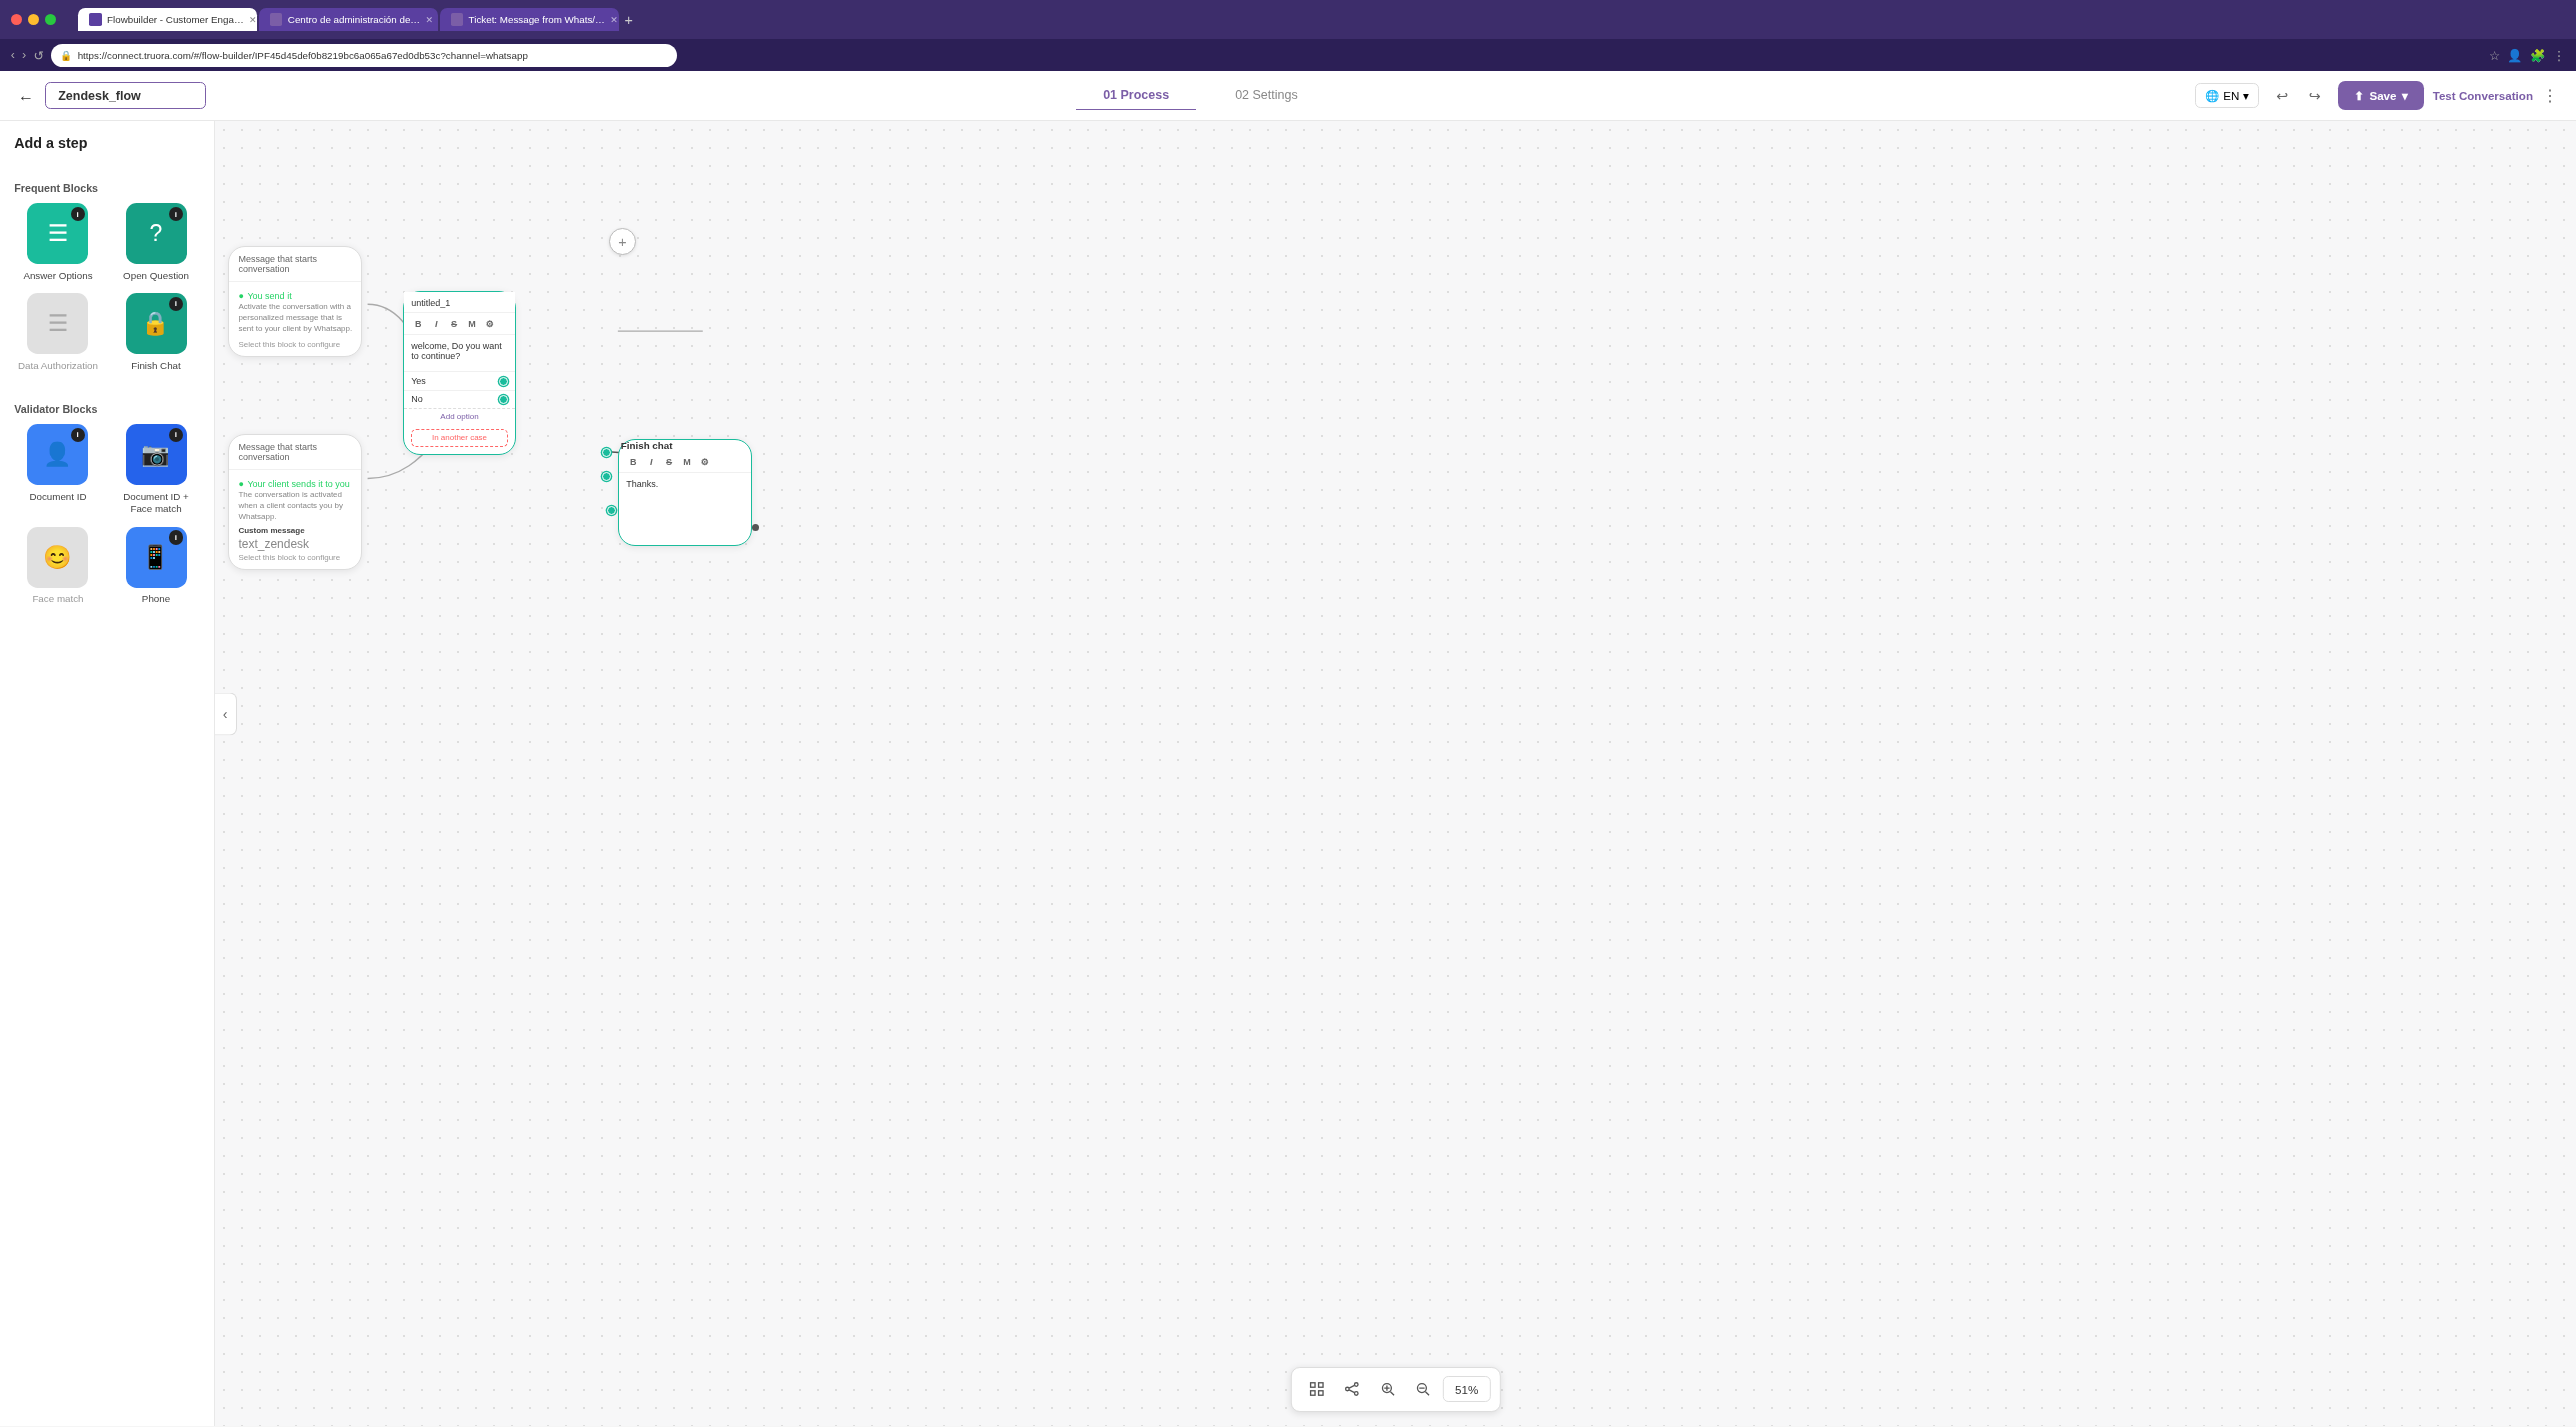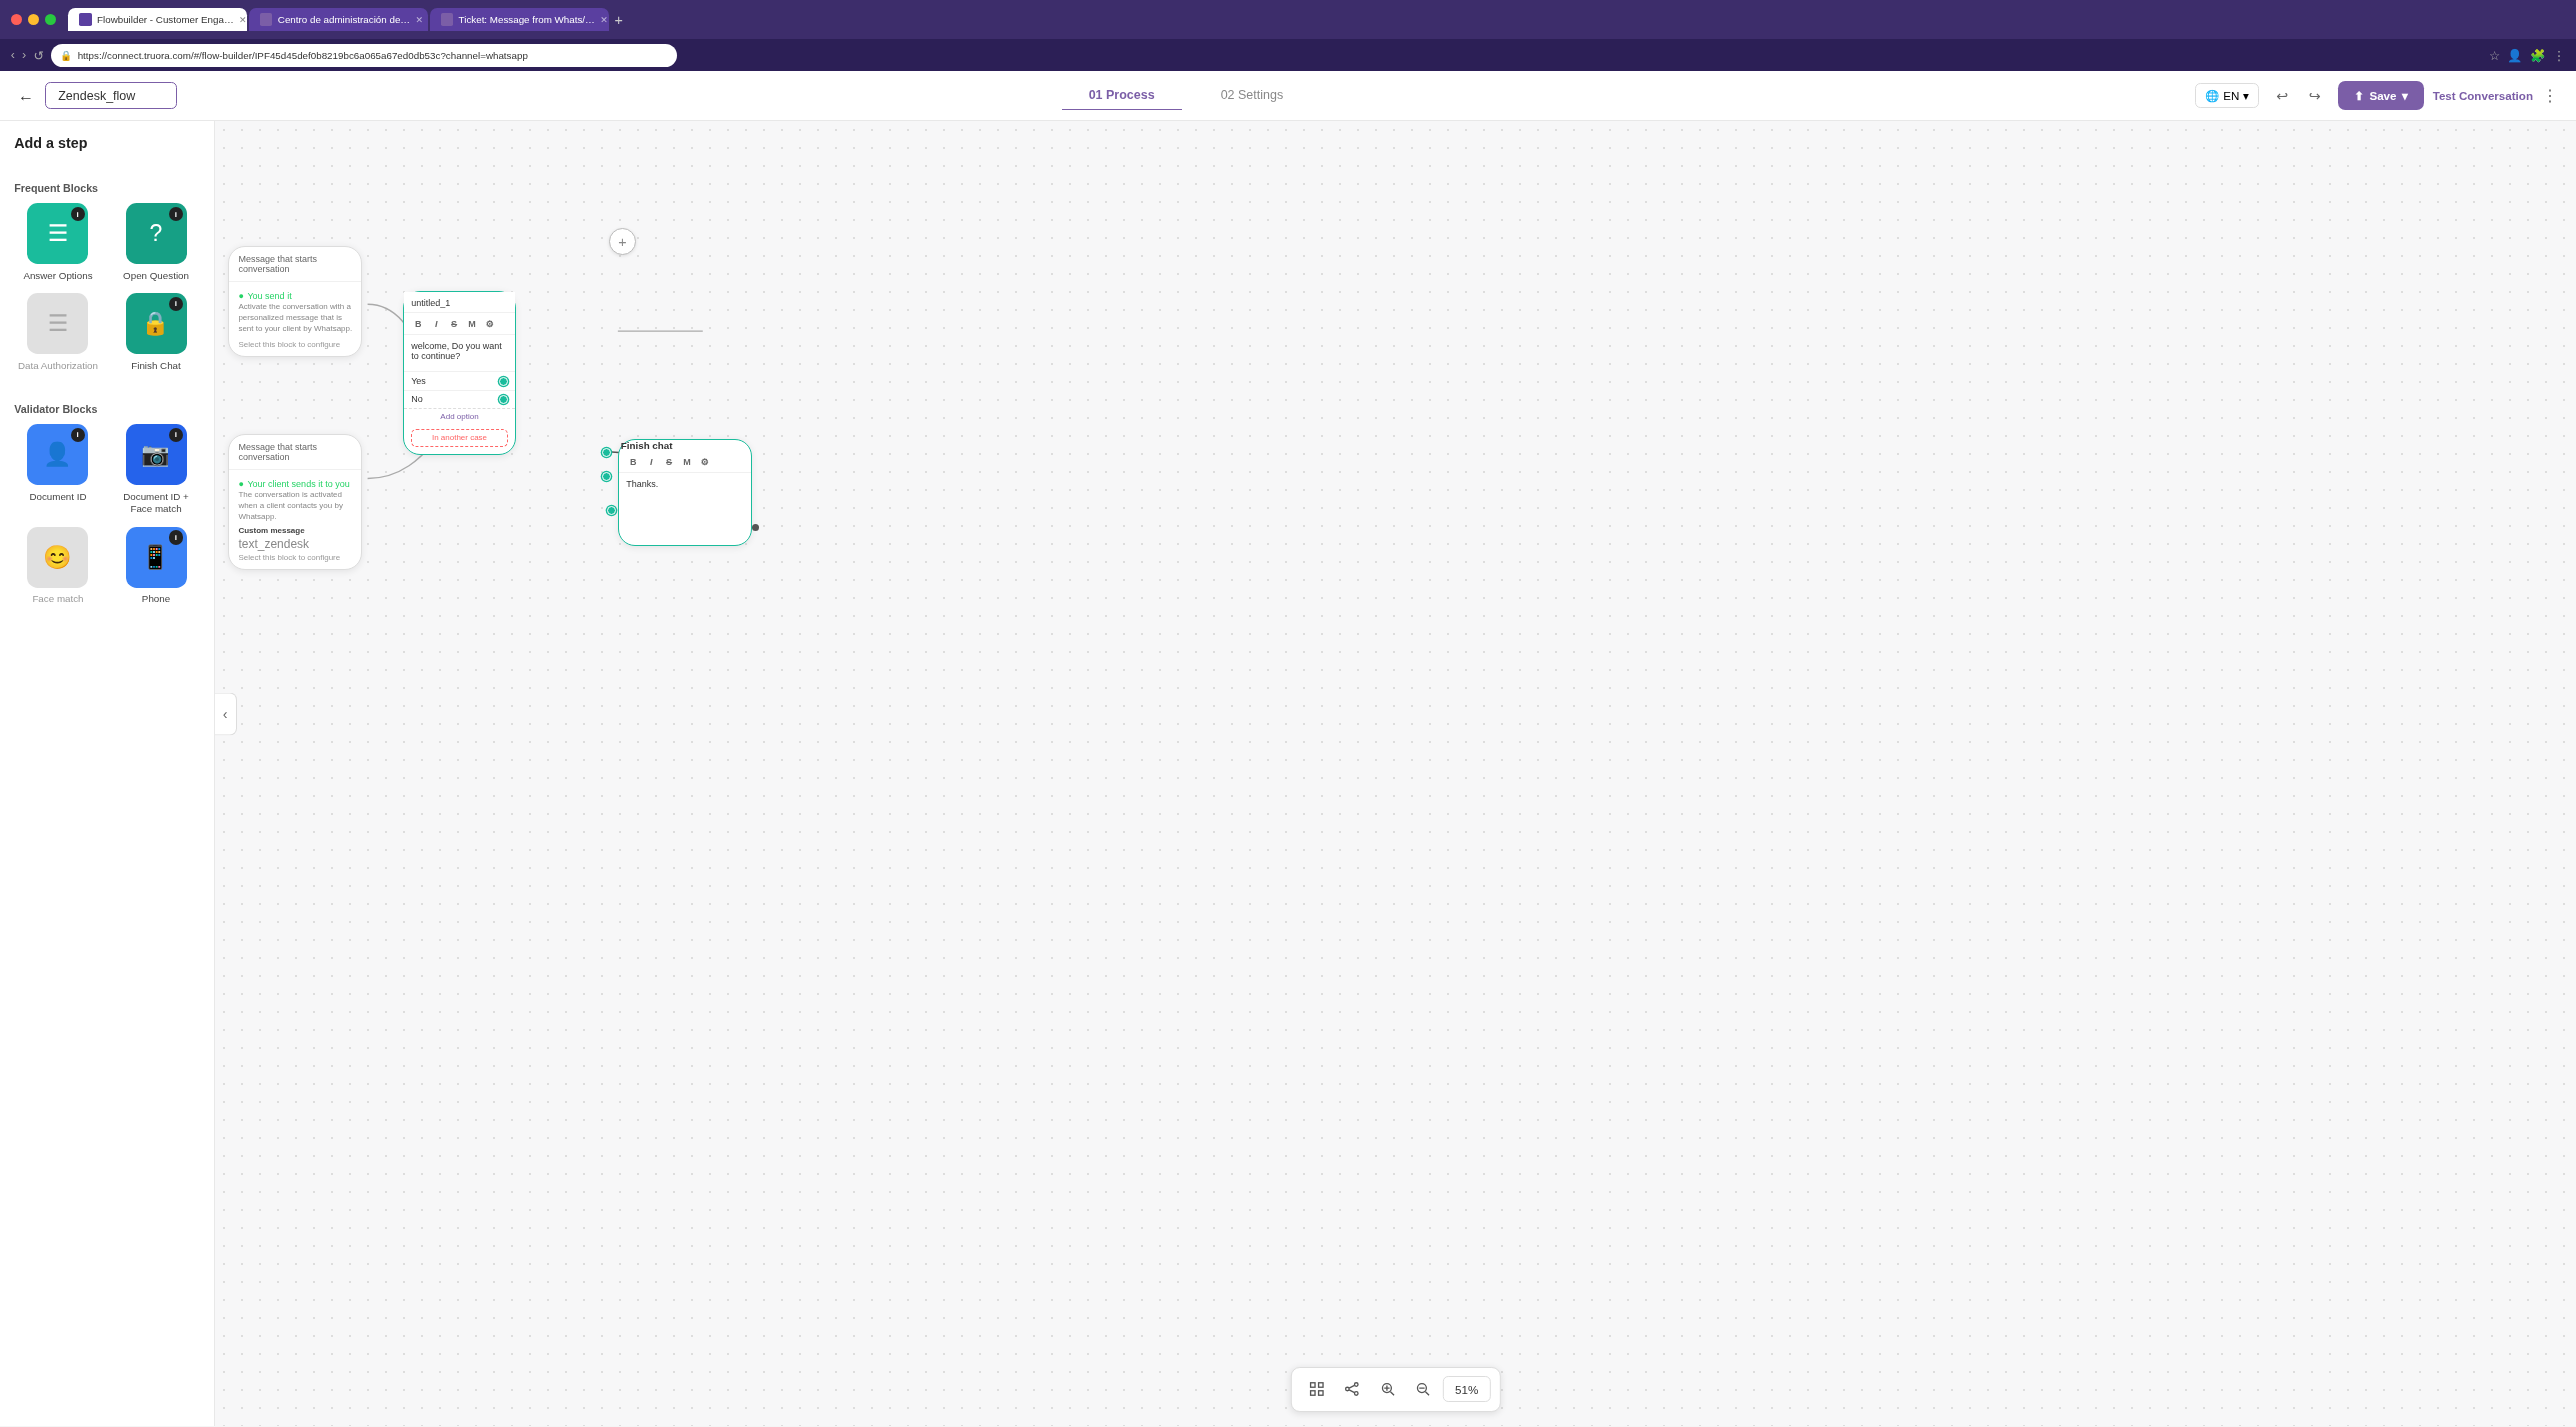--- a/index.html
+++ b/index.html
@@ -5,21 +5,21 @@
     * { box-sizing: border-box; margin: 0; padding: 0; }
     body { font-family: -apple-system, BlinkMacSystemFont, 'Segoe UI', sans-serif; background: #f5f5f5; overflow: hidden; }
 
     
     .browser-chrome {
       background: #3d2d6b;
       height: 39px;
       display: flex;
       align-items: center;
       padding: 0 10.7px;
-      gap: 5px;
+      gap: 15px;
     }
     .traffic-lights { display: flex; gap: 5.4px; }
     .traffic-light { width: 11.6px; height: 11.6px; border-radius: 50%; }
     .tl-red { background: #ff5f57; }
     .tl-yellow { background: #febc2e; }
     .tl-green { background: #28c840; }
 
     .browser-tabs {
       display: flex;
       align-items: center;
@@ -82,23 +82,23 @@
       padding: 0 18px;
       border-bottom: 0.9px solid #e8e8e8;
       gap: 10.7px;
     }
     .back-btn { color: #333; font-size: 16px; cursor: pointer; }
     .flow-name-input {
       border: 1.3px solid #7b5ea7;
       border-radius: 5.4px;
       padding: 5.4px 12.5px;
       font-size: 12.5px;
-      font-weight: 400;
+      font-weight: 700;
       color: #333;
-      width: 132px;
+      width: 161px;
       outline: none;
     }
     .header-tabs {
       flex: 1;
       display: flex;
       justify-content: center;
       gap: 12px;
     }
     .header-tab {
       padding: 7.2px 27px;

